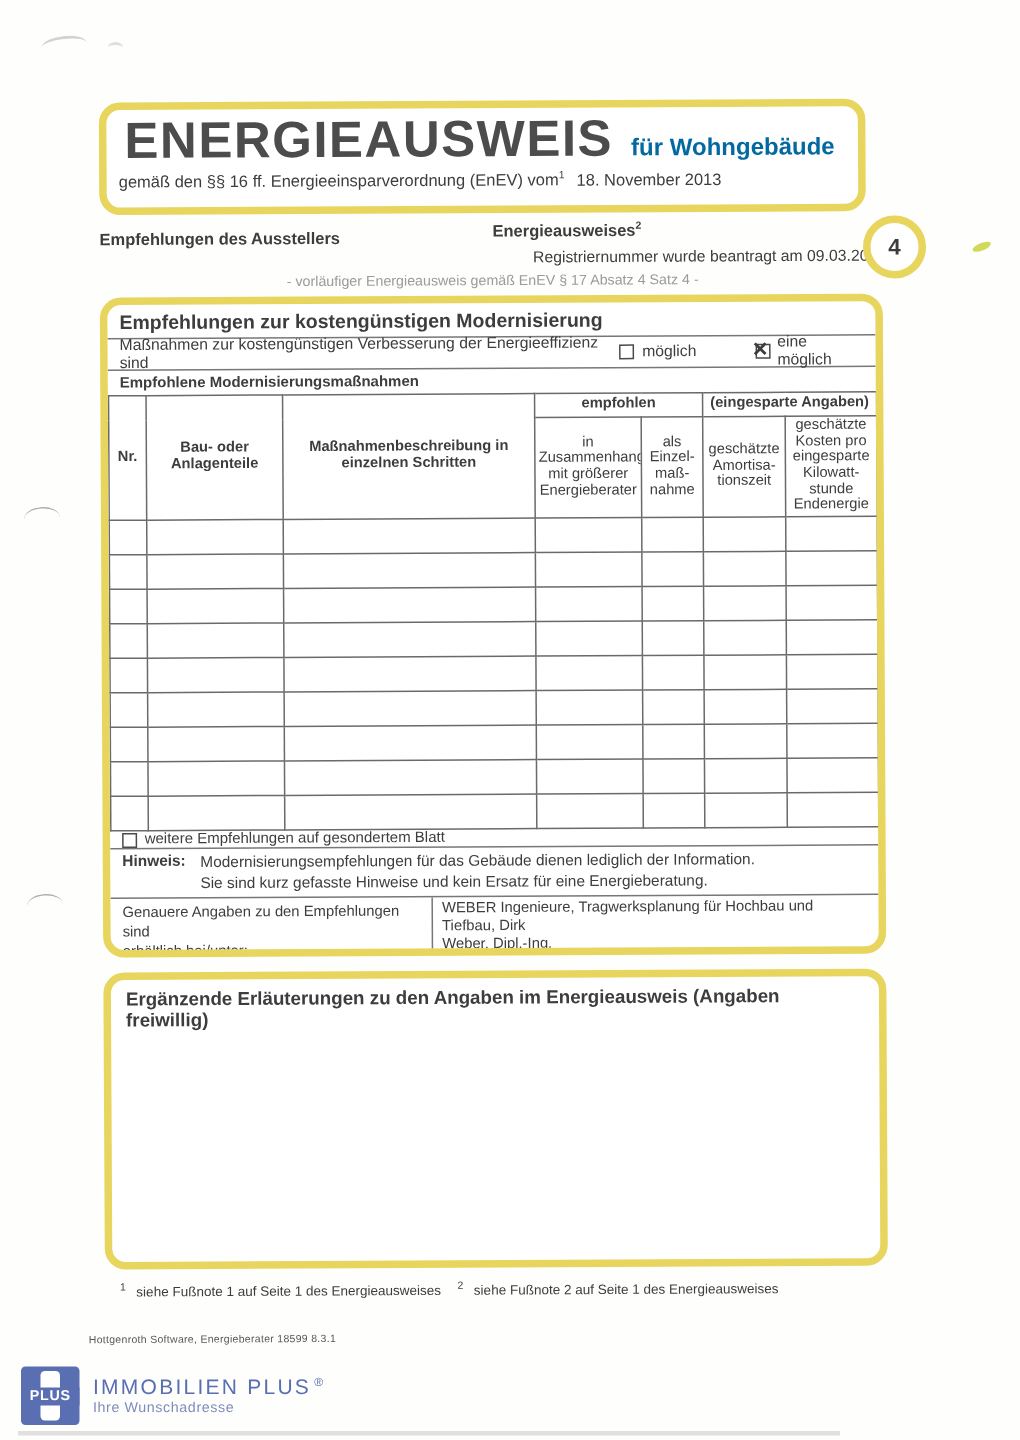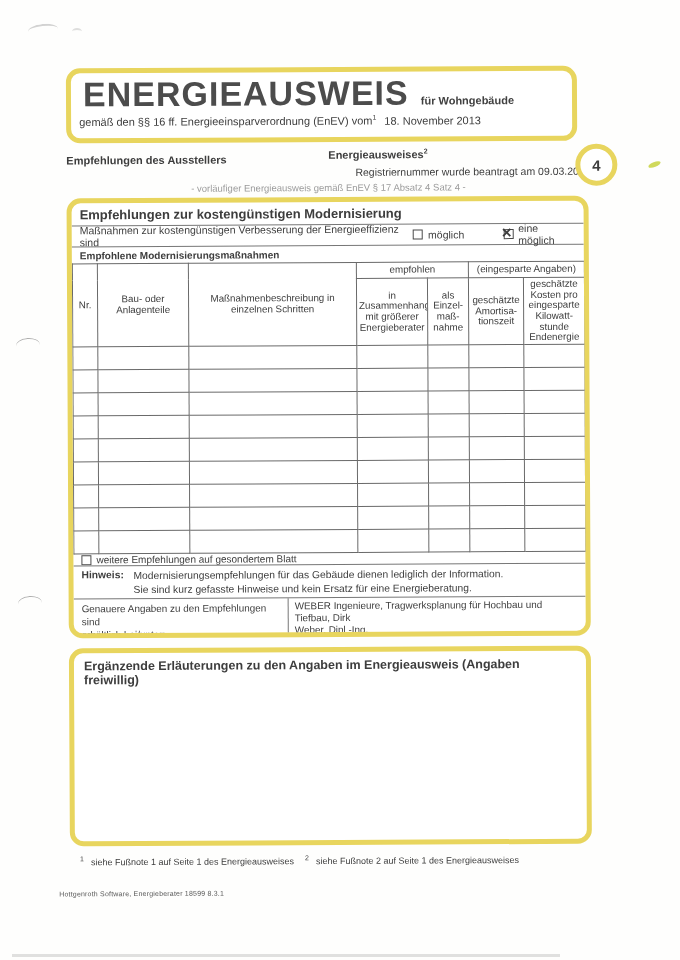--- a/index.html
+++ b/index.html
@@ -9,21 +9,21 @@
 
   
   .ybox{position:absolute;border:5px solid #e8d55e;border-radius:14px;background:#fff;box-sizing:border-box;}
   .box-header{left:68px;top:67px;width:511px;height:75px;}
   .box-main{left:68px;top:197px;width:522px;height:440px;overflow:hidden;display:flex;flex-direction:column;}
   .box-suppl{left:68px;top:647px;width:522px;height:198px;}
 
   
   .title-row{display:flex;align-items:baseline;padding:3px 0 0 12px;}
   .doc-title{font-size:34px;font-weight:bold;color:#4c4c4c;letter-spacing:1px;line-height:36px;}
-  .doc-subtitle{font-size:11px;font-weight:bold;color:#404040;margin-left:12px;}
+  .doc-subtitle{font-size:16px;font-weight:bold;color:#0369a1;margin-left:12px;}
   .law-line{font-size:11px;padding:0 0 0 8px;color:#3d3d3d;line-height:13px;}
   .law-date{margin-left:8px;}
   sup{font-size:7px;}
 
   
   .abs{position:absolute;}
   .lbl-bold{font-weight:bold;font-size:11px;}
   .reg-status{font-size:10.5px;}
   .prelim{font-size:9.5px;color:#9b9b9b;text-align:center;}
   .page-circle{position:absolute;left:577px;top:145px;width:42px;height:42px;border:5px solid #e8d55e;border-radius:50%;box-sizing:border-box;display:flex;align-items:center;justify-content:center;font-size:15px;font-weight:bold;color:#3d3d3d;background:#fff;}
@@ -34,21 +34,21 @@
   .cb-row .statement{width:330px;}
   .opt{display:flex;align-items:center;}
   .opt.first{margin-left:10px;width:92px;}
   .tbl-title{font-size:10px;font-weight:bold;padding:3px 8px 2px;}
 
   .cb{display:inline-block;width:8px;height:8px;border:1px solid #4a4a4a;position:relative;vertical-align:-1px;margin-right:5px;background:#fff;flex:none;}
   .cb.checked::after{content:"×";position:absolute;left:-2.5px;top:-6.5px;font-size:17px;font-weight:bold;color:#3d3d3d;line-height:1;}
 
   table.mod{border-collapse:collapse;width:100%;table-layout:fixed;font-size:9.8px;line-height:10.6px;color:#3d3d3d;}
   table.mod th,table.mod td{border:1px solid #6a6a6a;font-weight:normal;text-align:center;vertical-align:middle;padding:0 2px;white-space:pre-line;overflow:hidden;}
-  table.mod thead tr.grp th{height:15px;}
+  table.mod thead tr.grp th{height:15px;font-weight:bold;}
   table.mod thead tr.sub th{height:66px;}
   table.mod tbody tr{height:23px;}
   table.mod tbody td{font-size:9px;}
 
   .further-row{height:16px;display:flex;align-items:center;font-size:10px;padding:0 8px;border-bottom:1px solid #777;}
   .hint-row{display:flex;font-size:10.3px;padding:3px 8px 2px;border-bottom:1px solid #777;}
   .hint-label{font-weight:bold;width:52px;flex:none;}
   .hint-text{white-space:pre-line;line-height:13.5px;}
   .details-row{display:flex;flex:1;font-size:9.9px;}
   .details-left{width:215px;flex:none;border-right:1px solid #777;padding:3px 8px;line-height:13px;white-space:pre-line;box-sizing:border-box;}
@@ -282,15 +282,27 @@
     <div class="abs footnote" style="left:78px;top:854px;">
       <sup>1</sup><span>siehe Fußnote 1 auf Seite 1 des Energieausweises</span>
     </div>
     <div class="abs footnote" style="left:303px;top:854px;">
       <sup>2</sup><span>siehe Fußnote 2 auf Seite 1 des Energieausweises</span>
     </div>
 
     <div class="abs software" style="left:57px;top:889px;">Hottgenroth Software, Energieberater 18599 8.3.1</div>
   </div>
 
+  <div class="logo">
+    <div class="logo-square">
+      <div class="vbar"></div>
+      <div class="band">PLUS</div>
+    </div>
+    <div class="logo-text">
+      <div class="logo-company">
+        <span>IMMOBILIEN  PLUS</span><sup>®</sup>
+      </div>
+      <div class="logo-tagline">Ihre Wunschadresse</div>
+    </div>
+  </div>
   <div class="bottom-strip"></div>
 
 </div>
 
 </body></html>

